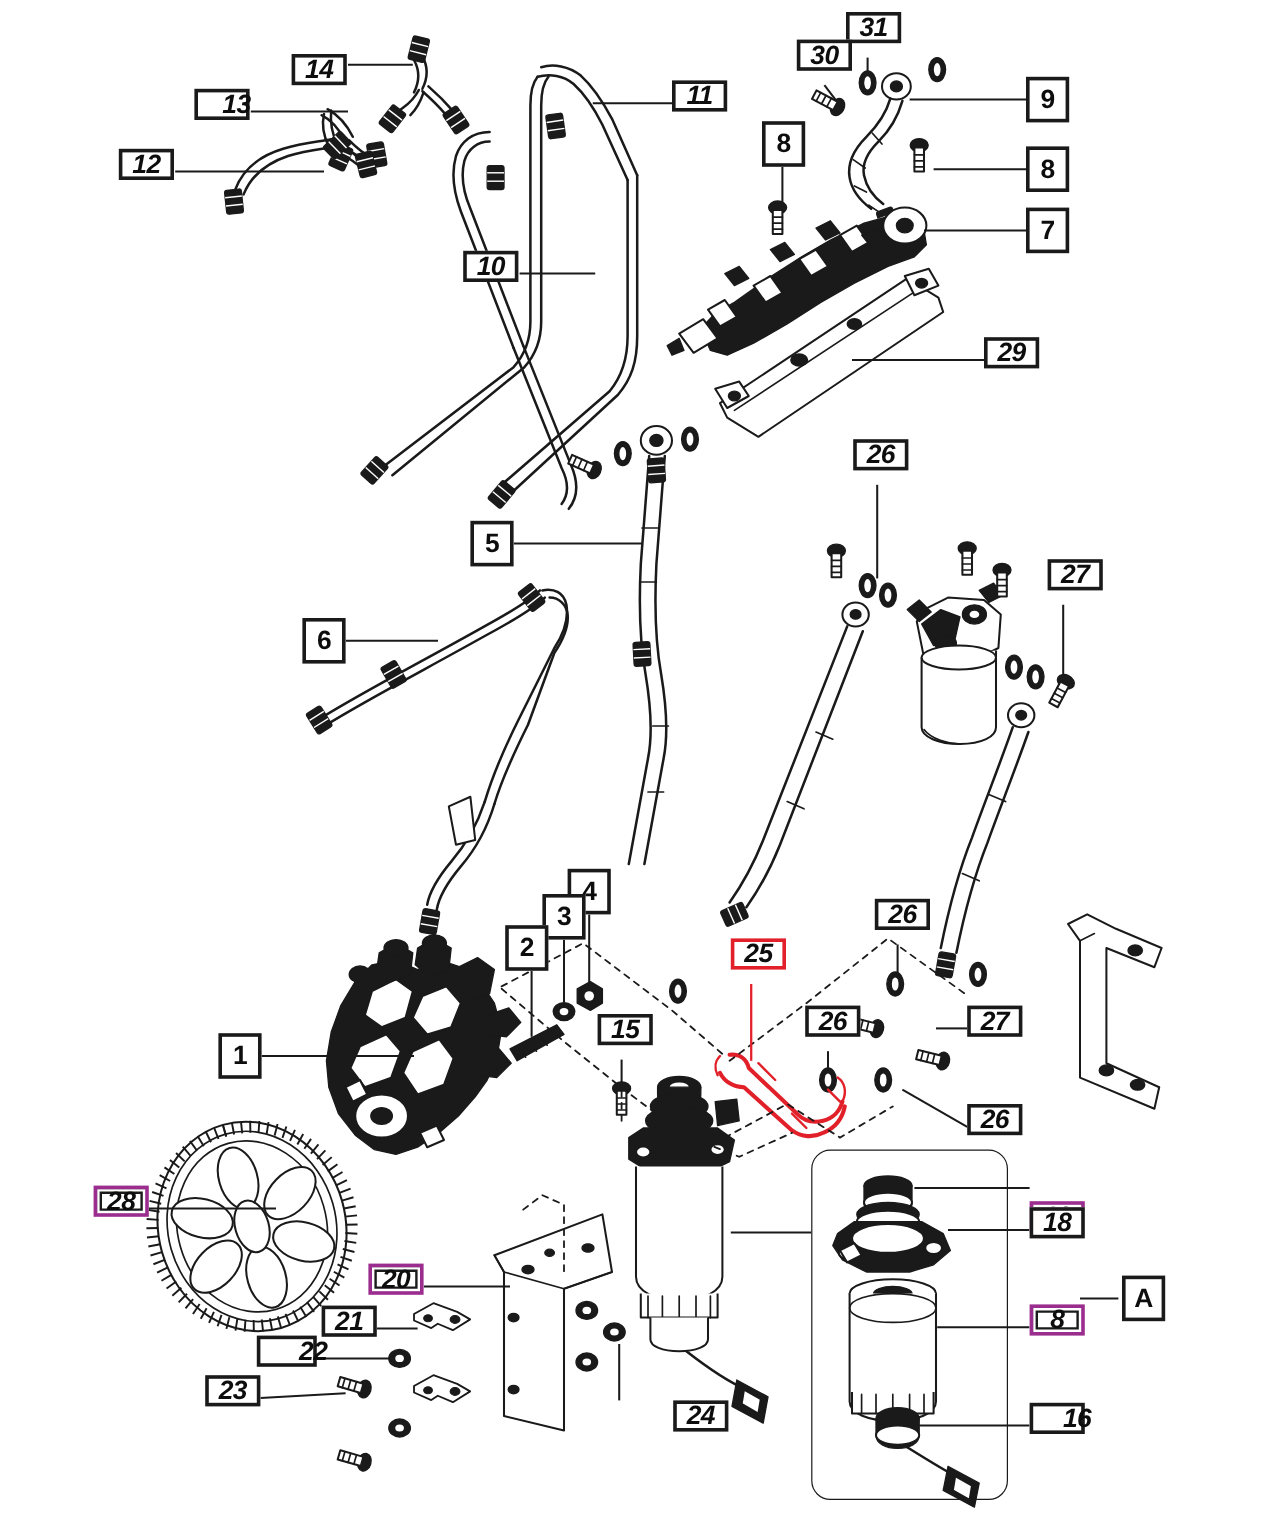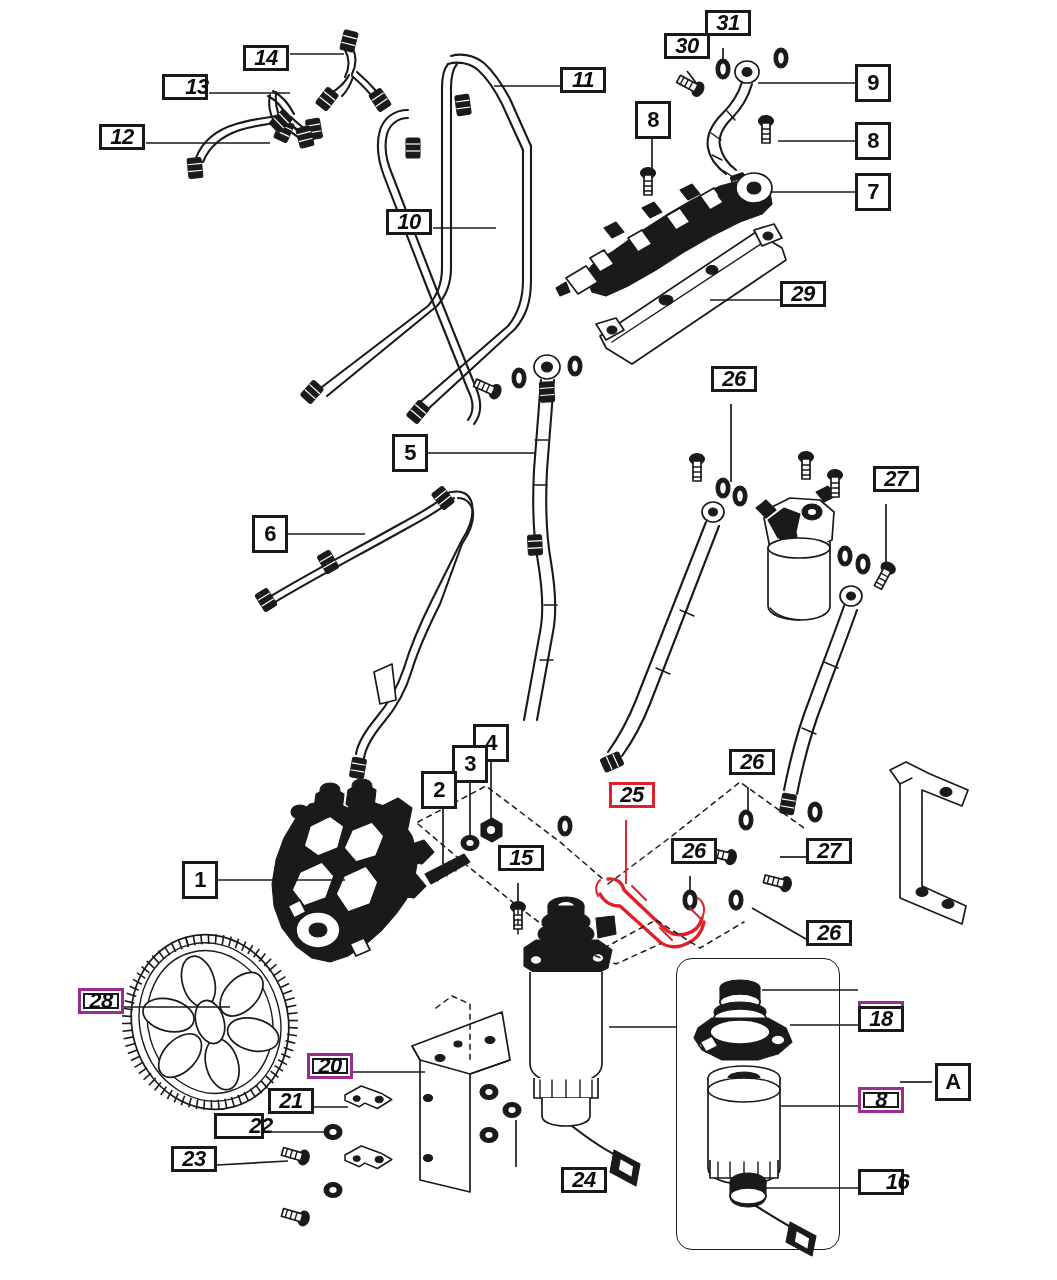--- a/index.html
+++ b/index.html
@@ -763,21 +763,21 @@
       </div>
       <div class="callout w1" style="left: 635px; top: 101px;">
         <span>8</span>
       </div>
       <div class="callout w1" style="left: 855px; top: 122px;">
         <span>8</span>
       </div>
       <div class="callout w1" style="left: 855px; top: 173px;">
         <span>7</span>
       </div>
-      <div class="callout w2" style="left: 780px; top: 281px;">
+      <div class="callout w2" style="left: 820px; top: 281px;">
         <span>29</span>
       </div>
       <div class="callout w2" style="left: 711px; top: 366px;">
         <span>26</span>
       </div>
       <div class="callout w1" style="left: 392px; top: 434px;">
         <span>5</span>
       </div>
       <div class="callout w2" style="left: 873px; top: 466px;">
         <span>27</span>

